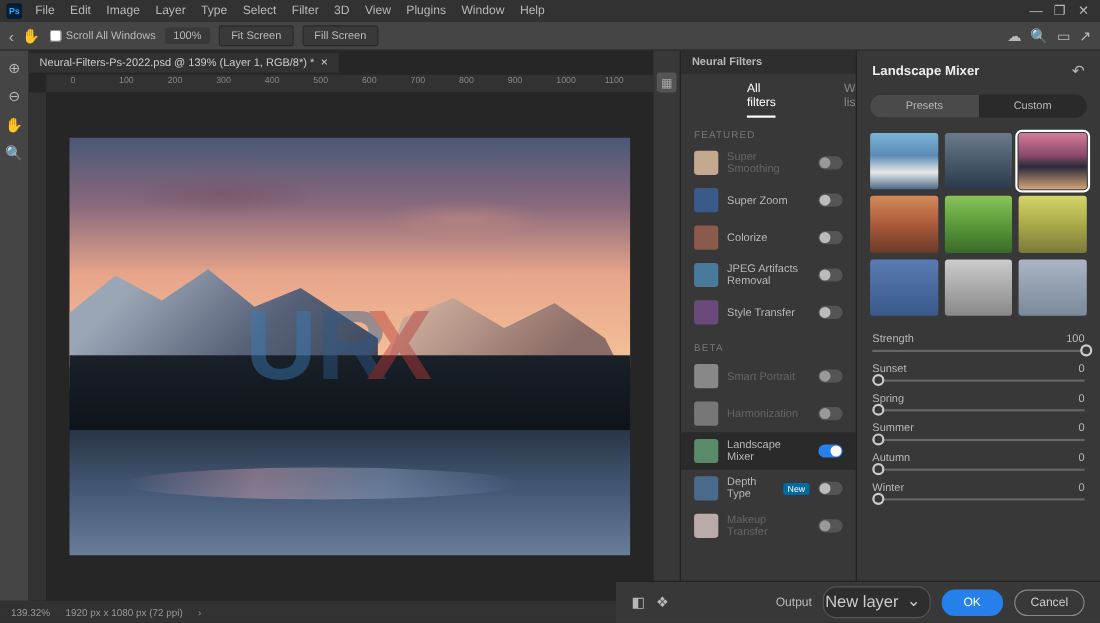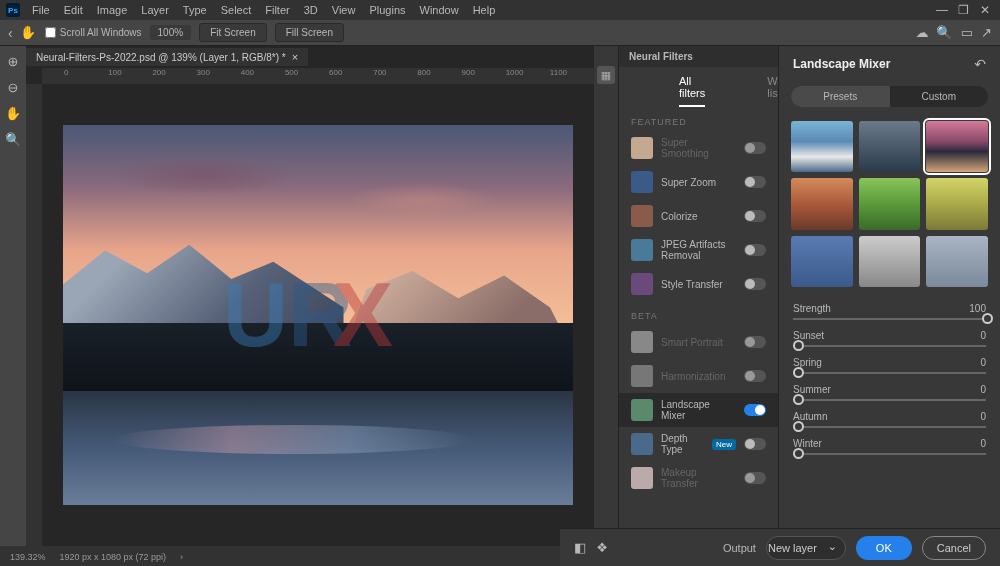--- a/index.html
+++ b/index.html
@@ -75,21 +75,21 @@
 .sliders { padding: 6px 14px; overflow-y: auto; flex: 1; }
 .slider-row { margin-bottom: 10px; }
 .slider-row .sl-head { display: flex; justify-content: space-between; font-size: 10px; margin-bottom: 4px; }
 .slider-row .track { height: 2px; background: #666; position: relative; }
 .slider-row .knob { position: absolute; width: 11px; height: 11px; border: 2px solid #ccc; border-radius: 50%; top: -5px; background: #383838; cursor: pointer; }
 .preserve { display: flex; align-items: center; gap: 6px; font-size: 10px; padding: 4px 14px; }
 .preserve input { width: 11px; height: 11px; }
 .footer { height: 38px; background: #383838; border-top: 1px solid #222; display: flex; align-items: center; padding: 0 14px; gap: 10px; }
 .footer .f-icon { cursor: pointer; font-size: 13px; }
 .footer .spacer { flex: 1; }
-.footer .select { background: #2e2e2e; border: 1px solid #555; padding: 5px 28px 5px 1px; border-radius: 12px; font-size: 11px; cursor: pointer; position: relative; color: #ccc; }
+.footer .select { background: #2e2e2e; border: 1px solid #555; padding: 5px 28px 5px 1px; border-radius: 12px; font-size: 15px; cursor: pointer; position: relative; color: #ccc; }
 .footer .select::after { content: '⌄'; position: absolute; right: 8px; top: 3px; }
 .footer .ok { background: #2680eb; color: #fff; padding: 6px 20px; border-radius: 14px; font-size: 11px; cursor: pointer; border: none; }
 .footer .cancel { background: transparent; border: 1px solid #888; color: #ccc; padding: 5px 14px; border-radius: 14px; font-size: 11px; cursor: pointer; }
 .status { height: 18px; background: #323232; display: flex; align-items: center; padding: 0 10px; font-size: 9px; gap: 14px; color: #999; position:absolute; bottom:0; left:0; width:560px; }
 </style>
 </head>
 <body>
 
 <div class="menubar">
   <div class="ps-icon">Ps</div>

